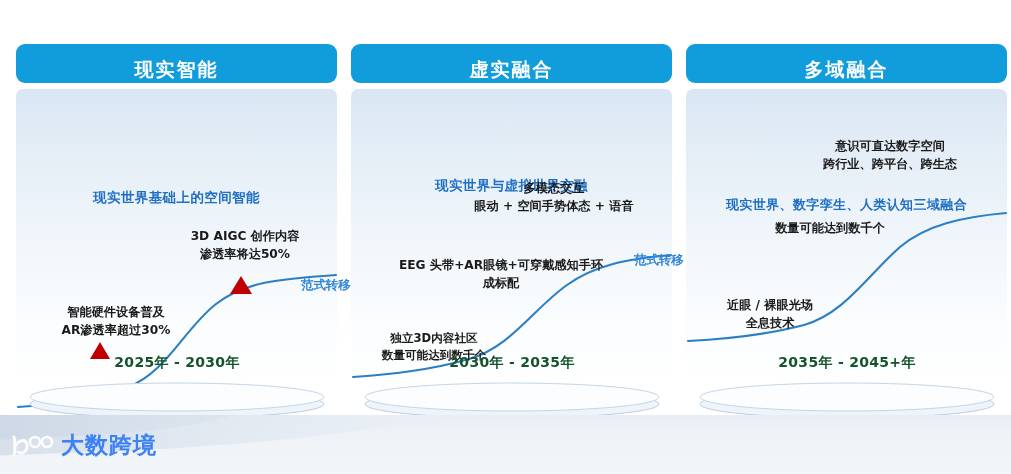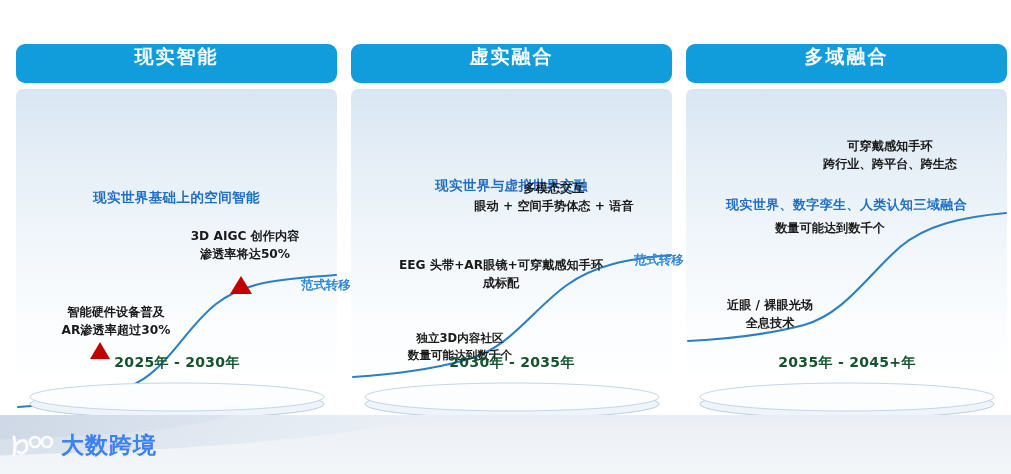--- a/index.html
+++ b/index.html
@@ -41,21 +41,21 @@
 
   
   .panel{position:absolute;top:44px;width:321px;height:358px;}
   .panel.p1{left:16px;}
   .panel.p2{left:351px;}
   .panel.p3{left:686px;}
 
   .panel-header{
     position:absolute;left:0;top:0;width:100%;height:39px;
     background:#119cdb;border-radius:9px;
-    display:flex;align-items:flex-start;justify-content:center;
+    display:flex;align-items:flex-end;justify-content:center;
   }
   .panel-header .title{
     color:#ffffff;font-size:19px;font-weight:bold;letter-spacing:2px;
     font-family:"DejaVu Sans","Liberation Sans",sans-serif;
   }
   .panel-body{
     position:absolute;left:0;top:45px;width:100%;height:298px;
     background:linear-gradient(180deg,#d9e6f3 0%,#e6eff7 25%,#f2f7fb 55%,#fbfdfe 80%,#ffffff 100%);
     border-radius:7px 7px 4px 4px;
     overflow:hidden;
@@ -143,21 +143,21 @@
     <span class="title">虚实融合</span>
   </div>
   <div class="panel-body">
     <div class="subtitle">现实世界与虚拟世界交融</div>
   </div>
   <svg class="curve-layer" viewBox="0 0 321 298">
     <path d="M 2 288 C 42 285, 80 281, 118 270 C 160 258, 182 220, 216 196 C 244 176, 276 170, 320 166" fill="none" stroke="#2b7fc4" stroke-width="2.1" stroke-linecap="round"></path>
   </svg>
 </div>
 
-<div class="anno sm" style="left:370px;top:330px;width:180px;">
+<div class="anno sm" style="left:344px;top:330px;width:180px;">
   <div>独立3D内容社区</div>
   <div>数量可能达到数千个</div>
 </div>
 <div class="anno" style="left:381px;top:257px;width:240px;">
   <div>EEG 头带+AR眼镜+可穿戴感知手环</div>
   <div>成标配</div>
 </div>
 <div class="anno" style="left:444px;top:180px;width:220px;">
   <div>多模态交互</div>
   <div>眼动 + 空间手势体态 + 语音</div>
@@ -176,21 +176,21 @@
 </div>
 
 <div class="anno" style="left:690px;top:297px;width:160px;">
   <div>近眼 / 裸眼光场</div>
   <div>全息技术</div>
 </div>
 <div class="anno" style="left:740px;top:220px;width:180px;">
   <div>数量可能达到数千个</div>
 </div>
 <div class="anno" style="left:790px;top:138px;width:200px;">
-  <div>可穿戴感知手环</div>
+  <div>意识可直达数字空间</div>
   <div>跨行业、跨平台、跨生态</div>
 </div>
 
 <div class="shift s1">范式转移</div>
 <div class="shift s2">范式转移</div>
 
 <div class="base b1">
   <div class="base-label">2025年 - 2030年</div>
   <svg viewBox="0 0 322 46" width="322" height="46">
     <ellipse cx="161" cy="28" rx="147" ry="14" fill="#eef4fa" stroke="#b9cfe4" stroke-width="1"></ellipse>

